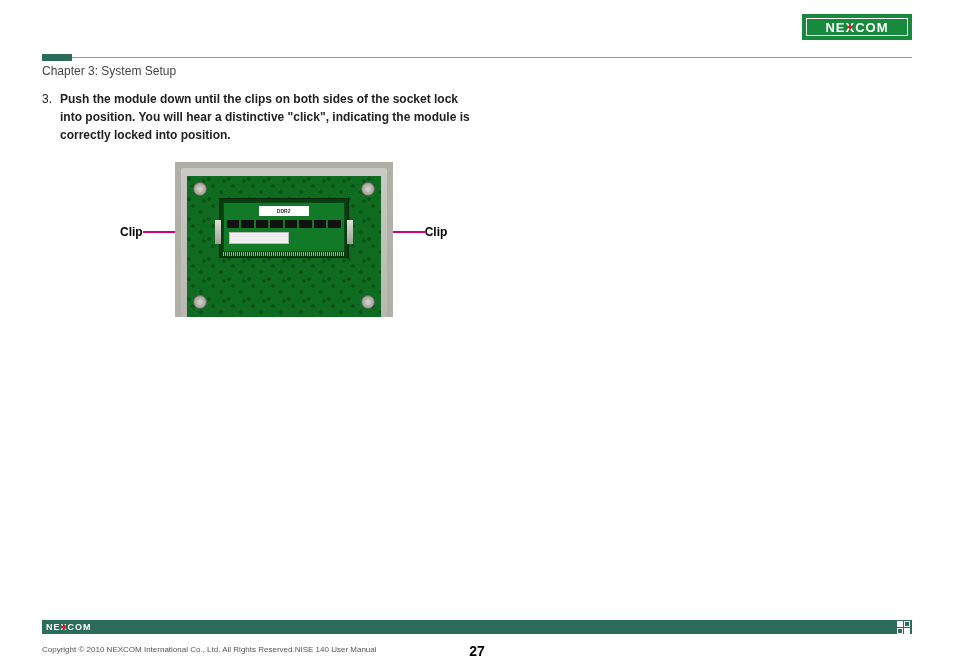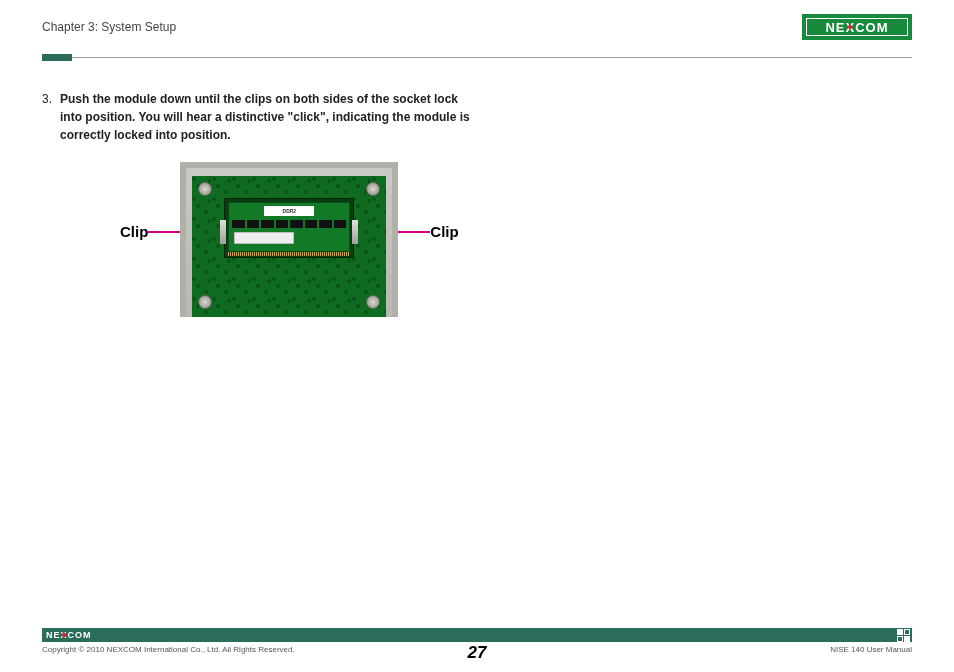--- a/index.html
+++ b/index.html
@@ -20,20 +20,21 @@
   .header {
     display: flex;
     justify-content: space-between;
     align-items: flex-start;
     height: 30px;
   }
   .chapter-title {
     font-size: 12px;
     color: #444;
     font-weight: 400;
+    margin-top: 44px;
   }
   .logo-top {
     width: 110px;
     height: 26px;
     background: #178a3c;
     display: flex;
     align-items: center;
     justify-content: center;
     margin-top: -6px;
   }
@@ -106,21 +107,21 @@
     flex: 1;
     font-weight: bold;
   }
   .figure {
     margin-top: 18px;
     margin-left: 78px;
     display: flex;
     align-items: center;
   }
   .clip-label {
-    font-size: 15px;
+    font-size: 12px;
     font-weight: 700;
     color: #000;
   }
   .clip-line {
     width: 32px;
     height: 2px;
     background: #d4007f;
   }
   .pcb {
     width: 218px;
@@ -245,35 +246,33 @@
     display: grid;
     grid-template-columns: 6px 6px;
     grid-template-rows: 6px 6px;
     gap: 1px;
     margin-right: 0;
   }
   .footer-squares div { background: #fff; }
   .footer-squares .dark { background: #2b6c5b; border:1px solid #fff; }
   .footer-meta {
     display: flex;
-    justify-content: space-between;
     font-size: 8px;
     color: #555;
-    margin-top: 3px;
+    margin-top: 11px;
     position: relative;
   }
   .page-num {
     position: absolute;
     left: 50%;
     transform: translateX(-50%);
     font-weight: 700;
-    font-size: 17px;
+    font-size: 14px;
     color: #000;
     top: -2px;
-    font-style: italic;
   }
 </style>
 </head>
 <body>
 
 <div class="page">
   <div class="header">
     <div class="chapter-title">Chapter 3: System Setup</div>
     <div class="logo-top">
       <div class="logo-top-inner">

